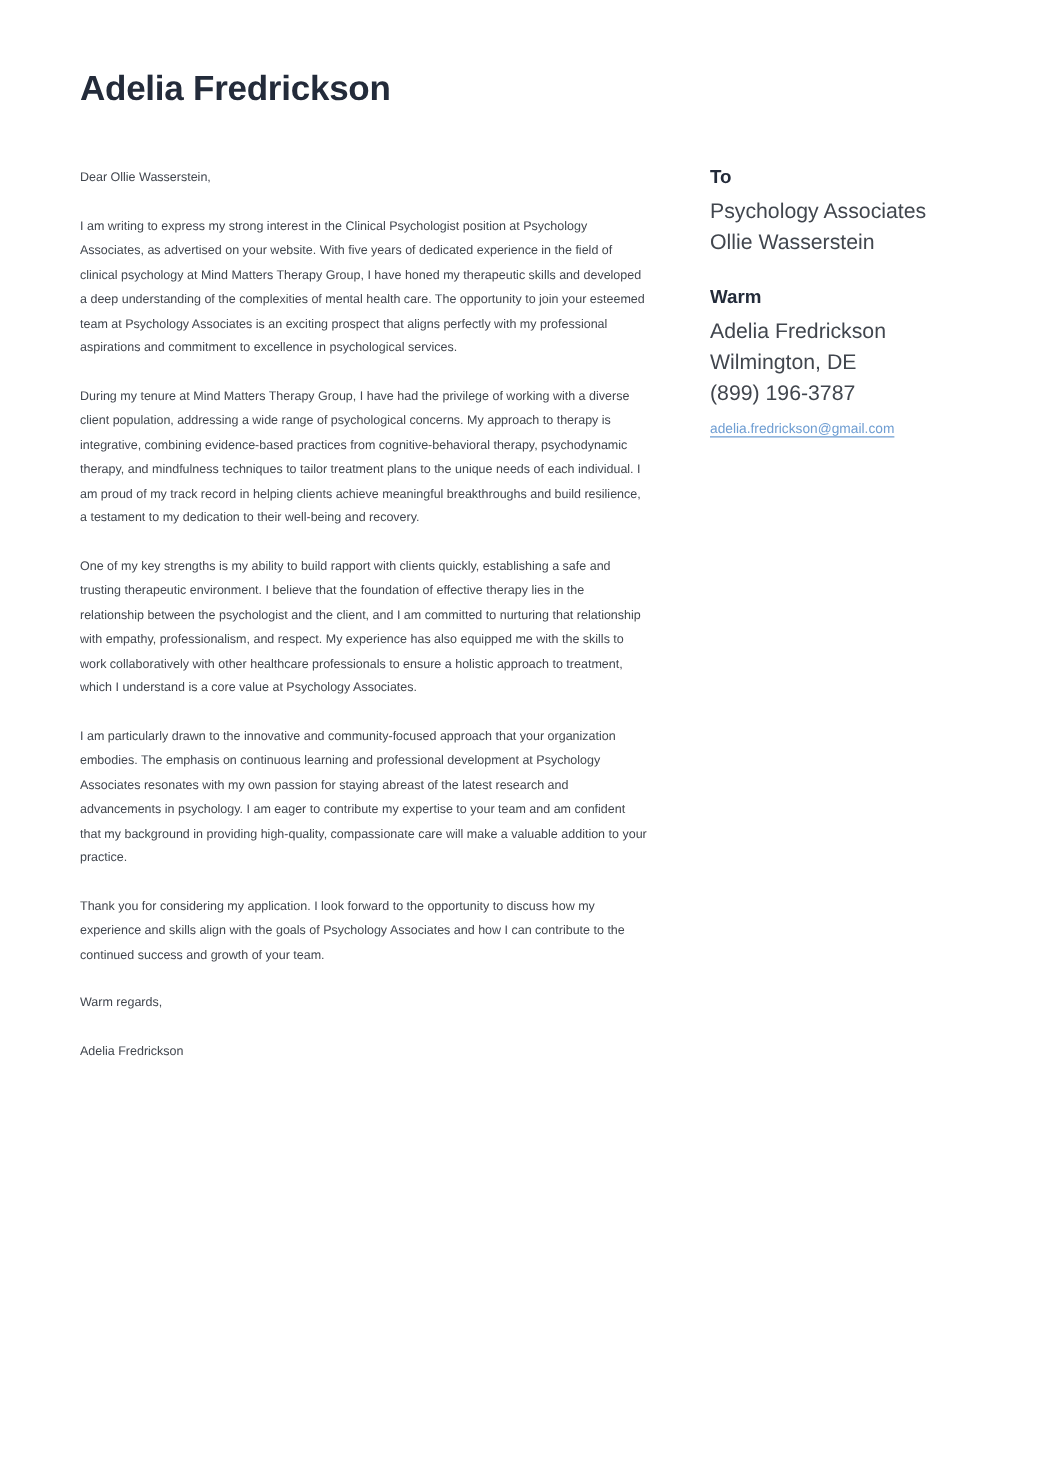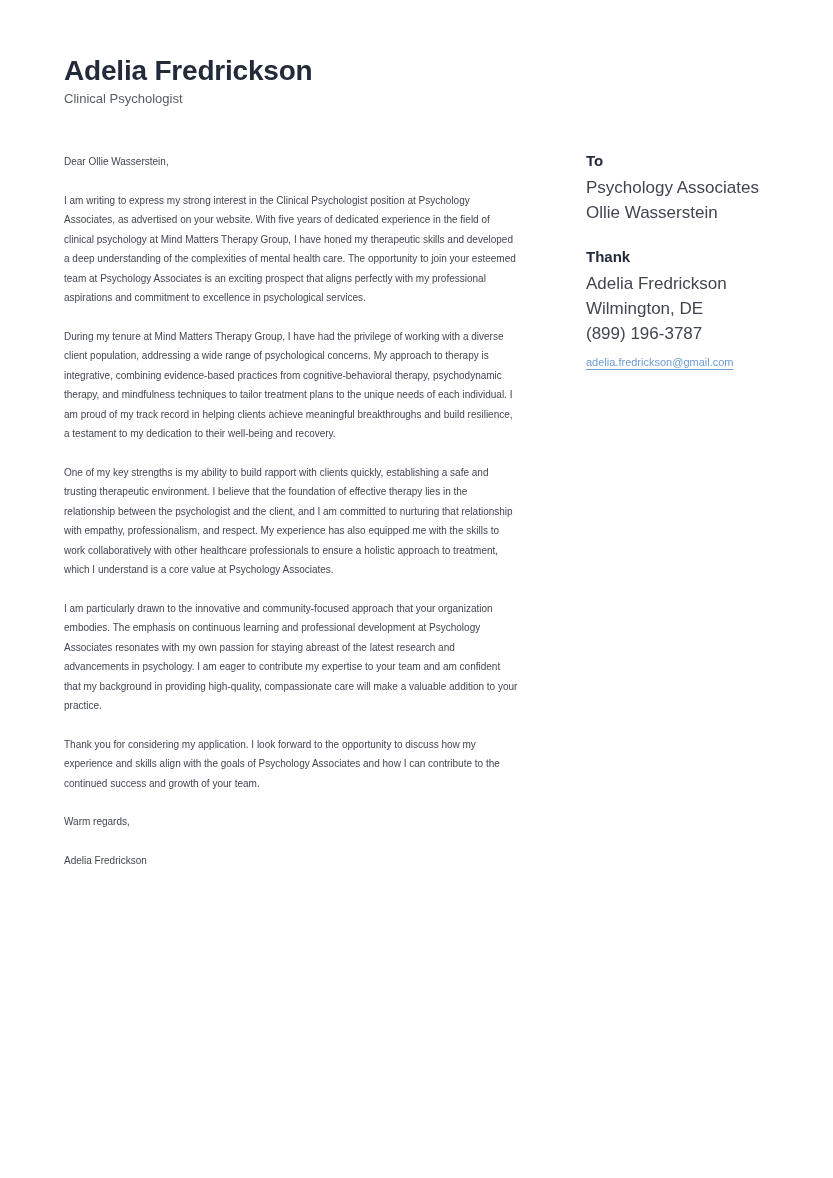--- a/index.html
+++ b/index.html
@@ -41,21 +41,21 @@
   .closing,
   .signature {
     font-size: 10px;
     line-height: 19.5px;
     color: #41464e;
   }
   .salutation { margin-bottom: 19px; }
   .letter-col p.body-paragraph { margin-bottom: 19px; }
   .closing { margin-bottom: 19px; }
   .sidebar-col {
-    margin-left: 67px;
+    margin-left: 49px;
     width: 196px;
     flex: 0 0 196px;
   }
   .sidebar-heading {
     font-size: 15px;
     font-weight: 700;
     color: #232b3a;
     margin-bottom: 12px;
   }
   .sidebar-block { margin-bottom: 28px; }
@@ -75,21 +75,20 @@
     cursor: pointer;
   }
 </style>
 </head>
 <body>
 
 <div class="page">
 
   <div class="header">
     <div class="name">Adelia Fredrickson</div>
-    <div class="job-title">Clinical Psychologist</div>
   </div>
 
   <div class="columns">
 
     <div class="letter-col">
       <p class="salutation">Dear Ollie Wasserstein,</p>
       <p class="body-paragraph">I am writing to express my strong interest in the Clinical Psychologist position at Psychology Associates, as advertised on your website. With five years of dedicated experience in the field of clinical psychology at Mind Matters Therapy Group, I have honed my therapeutic skills and developed a deep understanding of the complexities of mental health care. The opportunity to join your esteemed team at Psychology Associates is an exciting prospect that aligns perfectly with my professional aspirations and commitment to excellence in psychological services.</p>
       <p class="body-paragraph">During my tenure at Mind Matters Therapy Group, I have had the privilege of working with a diverse client population, addressing a wide range of psychological concerns. My approach to therapy is integrative, combining evidence-based practices from cognitive-behavioral therapy, psychodynamic therapy, and mindfulness techniques to tailor treatment plans to the unique needs of each individual. I am proud of my track record in helping clients achieve meaningful breakthroughs and build resilience, a testament to my dedication to their well-being and recovery.</p>
       <p class="body-paragraph">One of my key strengths is my ability to build rapport with clients quickly, establishing a safe and trusting therapeutic environment. I believe that the foundation of effective therapy lies in the relationship between the psychologist and the client, and I am committed to nurturing that relationship with empathy, professionalism, and respect. My experience has also equipped me with the skills to work collaboratively with other healthcare professionals to ensure a holistic approach to treatment, which I understand is a core value at Psychology Associates.</p>
       <p class="body-paragraph">I am particularly drawn to the innovative and community-focused approach that your organization embodies. The emphasis on continuous learning and professional development at Psychology Associates resonates with my own passion for staying abreast of the latest research and advancements in psychology. I am eager to contribute my expertise to your team and am confident that my background in providing high-quality, compassionate care will make a valuable addition to your practice.</p>
@@ -100,21 +99,21 @@
 
     <div class="sidebar-col">
 
       <div class="sidebar-block">
         <div class="sidebar-heading">To</div>
         <div class="sidebar-line">Psychology Associates</div>
         <div class="sidebar-line">Ollie Wasserstein</div>
       </div>
 
       <div class="sidebar-block">
-        <div class="sidebar-heading">Thank</div>
+        <div class="sidebar-heading">Warm</div>
         <div class="sidebar-line">Adelia Fredrickson</div>
         <div class="sidebar-line">Wilmington, DE</div>
         <div class="sidebar-line">(899) 196-3787</div>
         <a class="email-link">adelia.fredrickson@gmail.com</a>
       </div>
 
     </div>
 
   </div>
 

